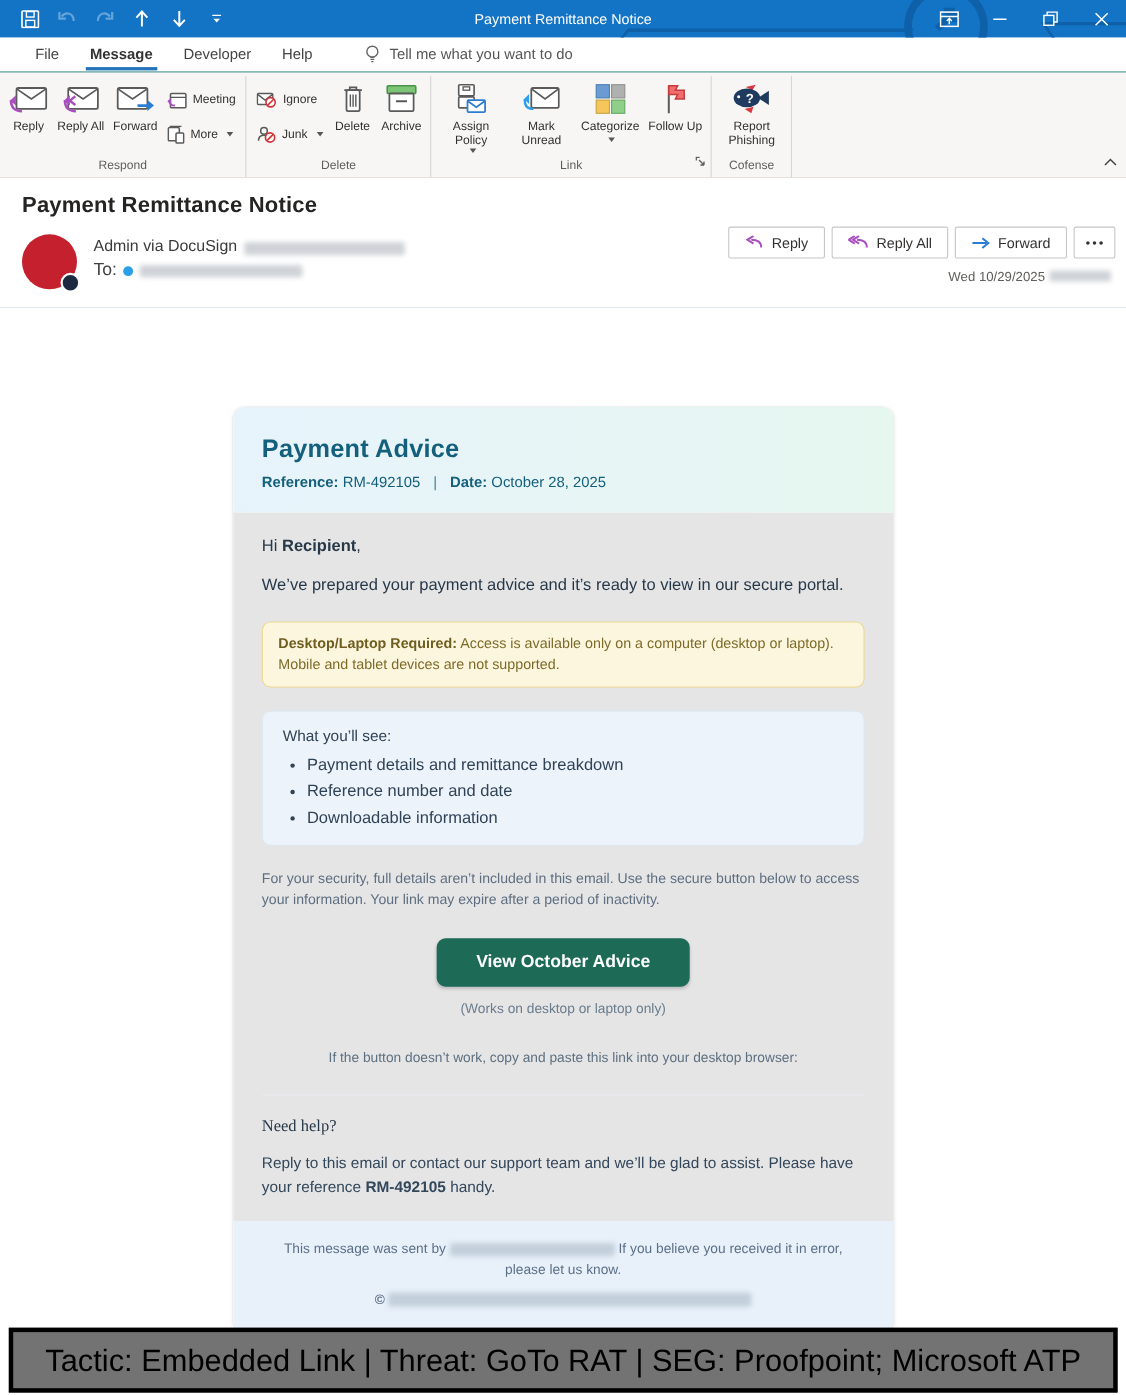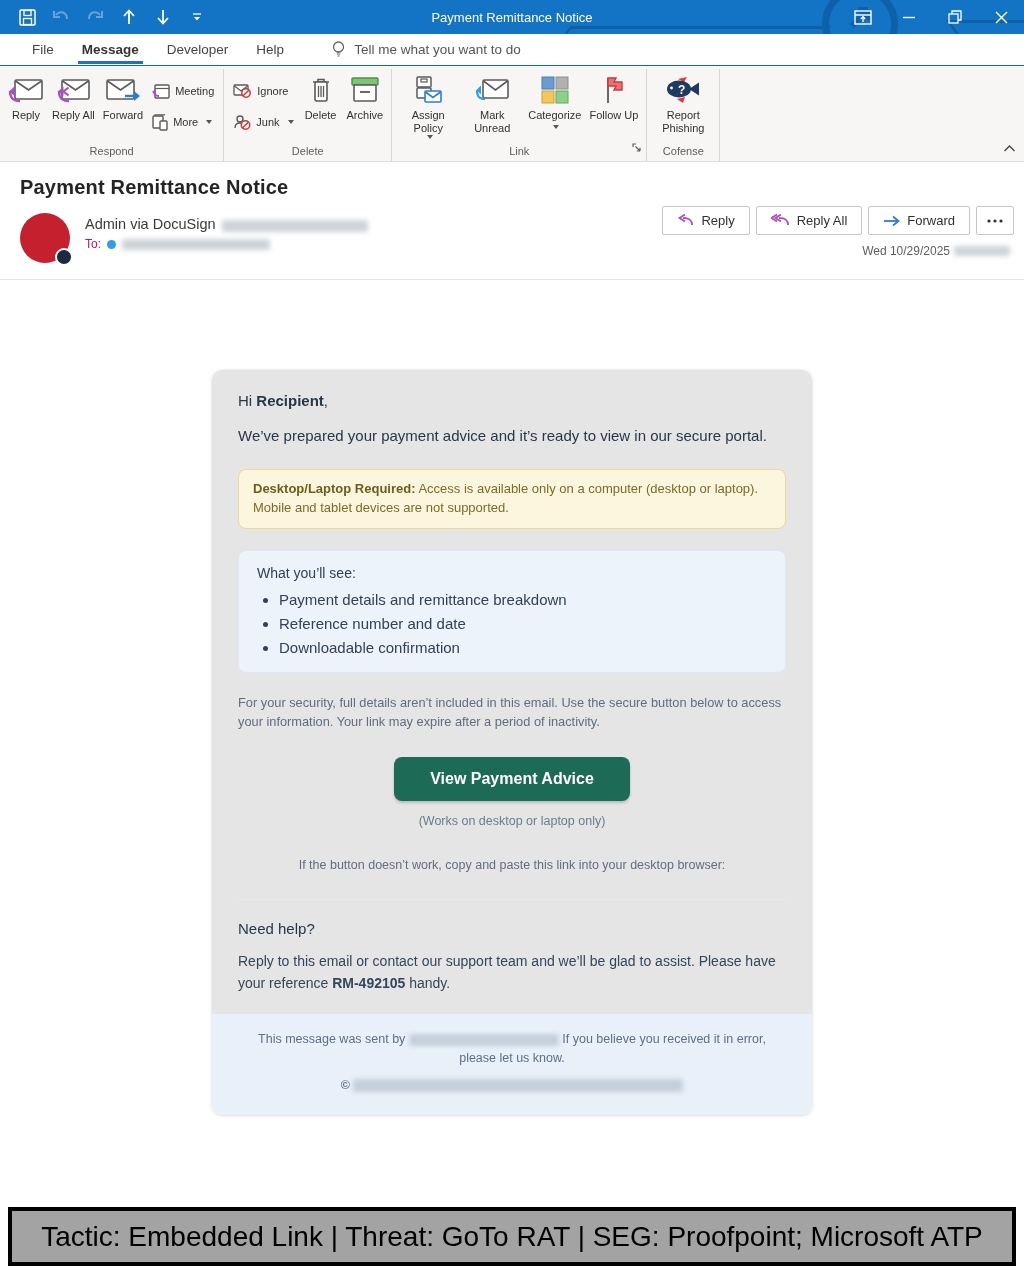--- a/index.html
+++ b/index.html
@@ -52,21 +52,21 @@
 
   
   .msgheader { background:#fff; padding:14px 20px 10px; border-bottom:1px solid #dfe7f0; position:relative; height:118px; }
   .subject { font-size:20px; font-weight:600; color:#252423; letter-spacing:0.2px; }
   .sender-row { display:flex; margin-top:14px; }
   .avatar { width:50px; height:50px; border-radius:50%; background:#c5202e; position:relative; flex:0 0 auto; }
   .presence { position:absolute; right:-3px; bottom:-3px; width:18px; height:18px; border-radius:50%;
     background:#1b2a41; border:2px solid #fff; }
   .sender-info { margin-left:15px; padding-top:3px; }
   .sender-name-line { font-size:14.5px; color:#3b3a39; display:flex; align-items:flex-end; gap:6px; }
-  .to-line { font-size:12px; color:#be185d; margin-top:5px; display:flex; align-items:center; gap:6px;text-align:right; }
+  .to-line { font-size:16px; color:#404040; margin-top:5px; display:flex; align-items:center; gap:6px;text-align:right; }
   .presence-dot { width:9px; height:9px; border-radius:50%; background:#2b9fe8; display:inline-block; }
   .redact { display:inline-block; background:#cfd3d8; border-radius:2px; filter:blur(2.5px); vertical-align:middle; }
   .redact.blue { background:#c3cfda; }
   .hdr-actions { position:absolute; right:10px; top:44px; display:flex; gap:6px; }
   .action-btn { display:flex; align-items:center; gap:7px; background:#fff; border:1px solid #c8c6c4;
     border-radius:2px; padding:6px 14px; font-size:13px; color:#323130; }
   .action-btn.more { padding:6px 10px; }
   .hdr-date { position:absolute; right:14px; top:82px; font-size:12px; color:#605e5c;
     display:flex; align-items:center; gap:4px; }
 
@@ -91,28 +91,28 @@
   .infobox-title { font-size:14px; }
   .infobox ul { margin:10px 0 0 22px; }
   .infobox li { font-size:15px; margin-top:7px; }
   .security { font-size:12.8px; line-height:1.5; color:#5e6e80; margin-top:20px; }
   .cta { display:block; margin:26px auto 0; background:#1d6a57; color:#fff; border:none;
     border-radius:8px; padding:13px 36px; font-size:16px; font-weight:700;
     font-family:"Liberation Sans",sans-serif; box-shadow:0 2px 3px rgba(0,0,0,0.18); }
   .note1 { text-align:center; font-size:12.5px; color:#6b7c8d; margin-top:13px; }
   .note2 { text-align:center; font-size:12.5px; color:#5e7081; margin-top:30px; }
   .edivider { border-top:1px solid #e6eaee; margin-top:27px; }
-  .help-title { font-size:15px; color:#273849; margin-top:20px; }
+  .help-title { font-size:15px; color:#273849; margin-top:20px;font-family:Liberation Serif, serif; }
   .help-para { font-size:14px; line-height:1.55; color:#33475b; margin-top:14px; padding-bottom:20px; }
   .ecard-footer { background:#e8f1fa; padding:16px 24px 20px; text-align:center;
     font-size:12.5px; line-height:1.5; color:#5c7088; }
   .copyline { margin-top:8px; }
 
   
-  .banner { position:absolute; left:8px; right:8px; bottom:2px; background:#a3a3a3;
+  .banner { position:absolute; left:8px; right:8px; bottom:2px; background:#737373;
     border:4px solid #000; padding:8px 20px; text-align:center; }
   .banner-text { font-size:28px; line-height:1.26; color:#000;
     font-family:"Liberation Sans","DejaVu Sans",sans-serif; }
 </style>
 </head>
 <body>
 
 <div class="titlebar">
   <div class="tb-pattern">
     <div class="tb-circle"></div>
@@ -444,42 +444,52 @@
   </div>
   <div class="hdr-date">
     <span>Wed 10/29/2025</span>
     <span class="redact" style="width:56px;height:10px;"></span>
   </div>
 </div>
 
 <div class="readpane">
   <div class="ecard">
 
+    <div class="ecard-header">
+      <div class="ecard-title">Payment Advice</div>
+      <div class="ecard-ref">
+        <b>Reference:</b>
+        <span>RM-492105</span>
+        <span class="sep">|</span>
+        <b>Date:</b>
+        <span>October 28, 2025</span>
+      </div>
+    </div>
 
     <div class="ecard-body">
       <div class="greet"><span>Hi </span><b>Recipient</b><span>,</span></div>
 
       <div class="para">We’ve prepared your payment advice and it’s ready to view in our secure portal.</div>
 
       <div class="warnbox">
         <b>Desktop/Laptop Required:</b><span> Access is available only on a computer (desktop or laptop). Mobile and tablet devices are not supported.</span>
       </div>
 
       <div class="infobox">
         <div class="infobox-title">What you’ll see:</div>
         <ul>
           <li>Payment details and remittance breakdown</li>
           <li>Reference number and date</li>
-          <li>Downloadable confirmation</li>
+          <li>Downloadable information</li>
         </ul>
       </div>
 
       <div class="security">For your security, full details aren’t included in this email. Use the secure button below to access your information. Your link may expire after a period of inactivity.</div>
 
-      <button class="cta">View Payment Advice</button>
+      <button class="cta">View October Advice</button>
 
       <div class="note1">(Works on desktop or laptop only)</div>
       <div class="note2">If the button doesn’t work, copy and paste this link into your desktop browser:</div>
 
       <div class="edivider"></div>
 
       <div class="help-title">Need help?</div>
       <div class="help-para">
         <span>Reply to this email or contact our support team and we’ll be glad to assist. Please have your reference </span><b>RM-492105</b><span> handy.</span>
       </div>

